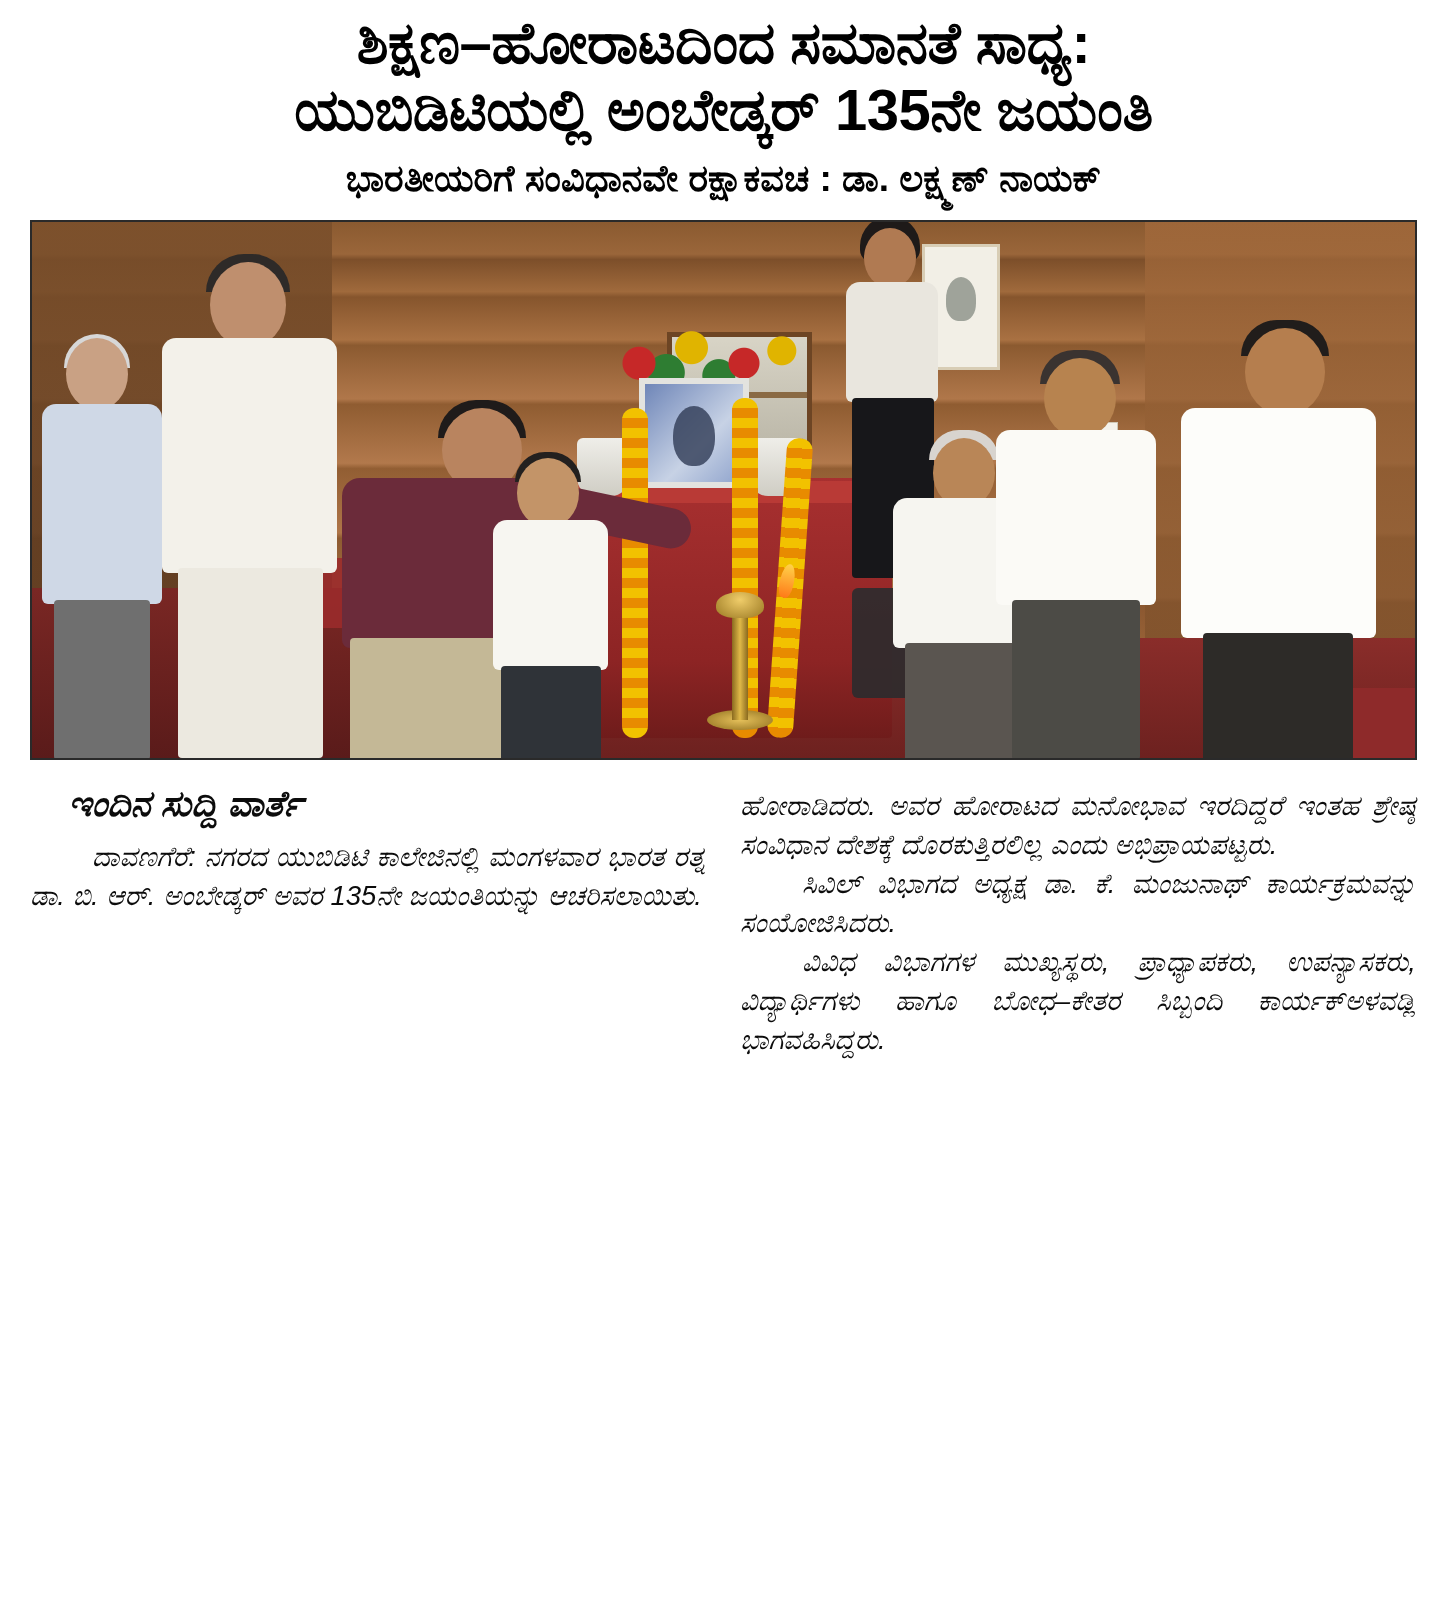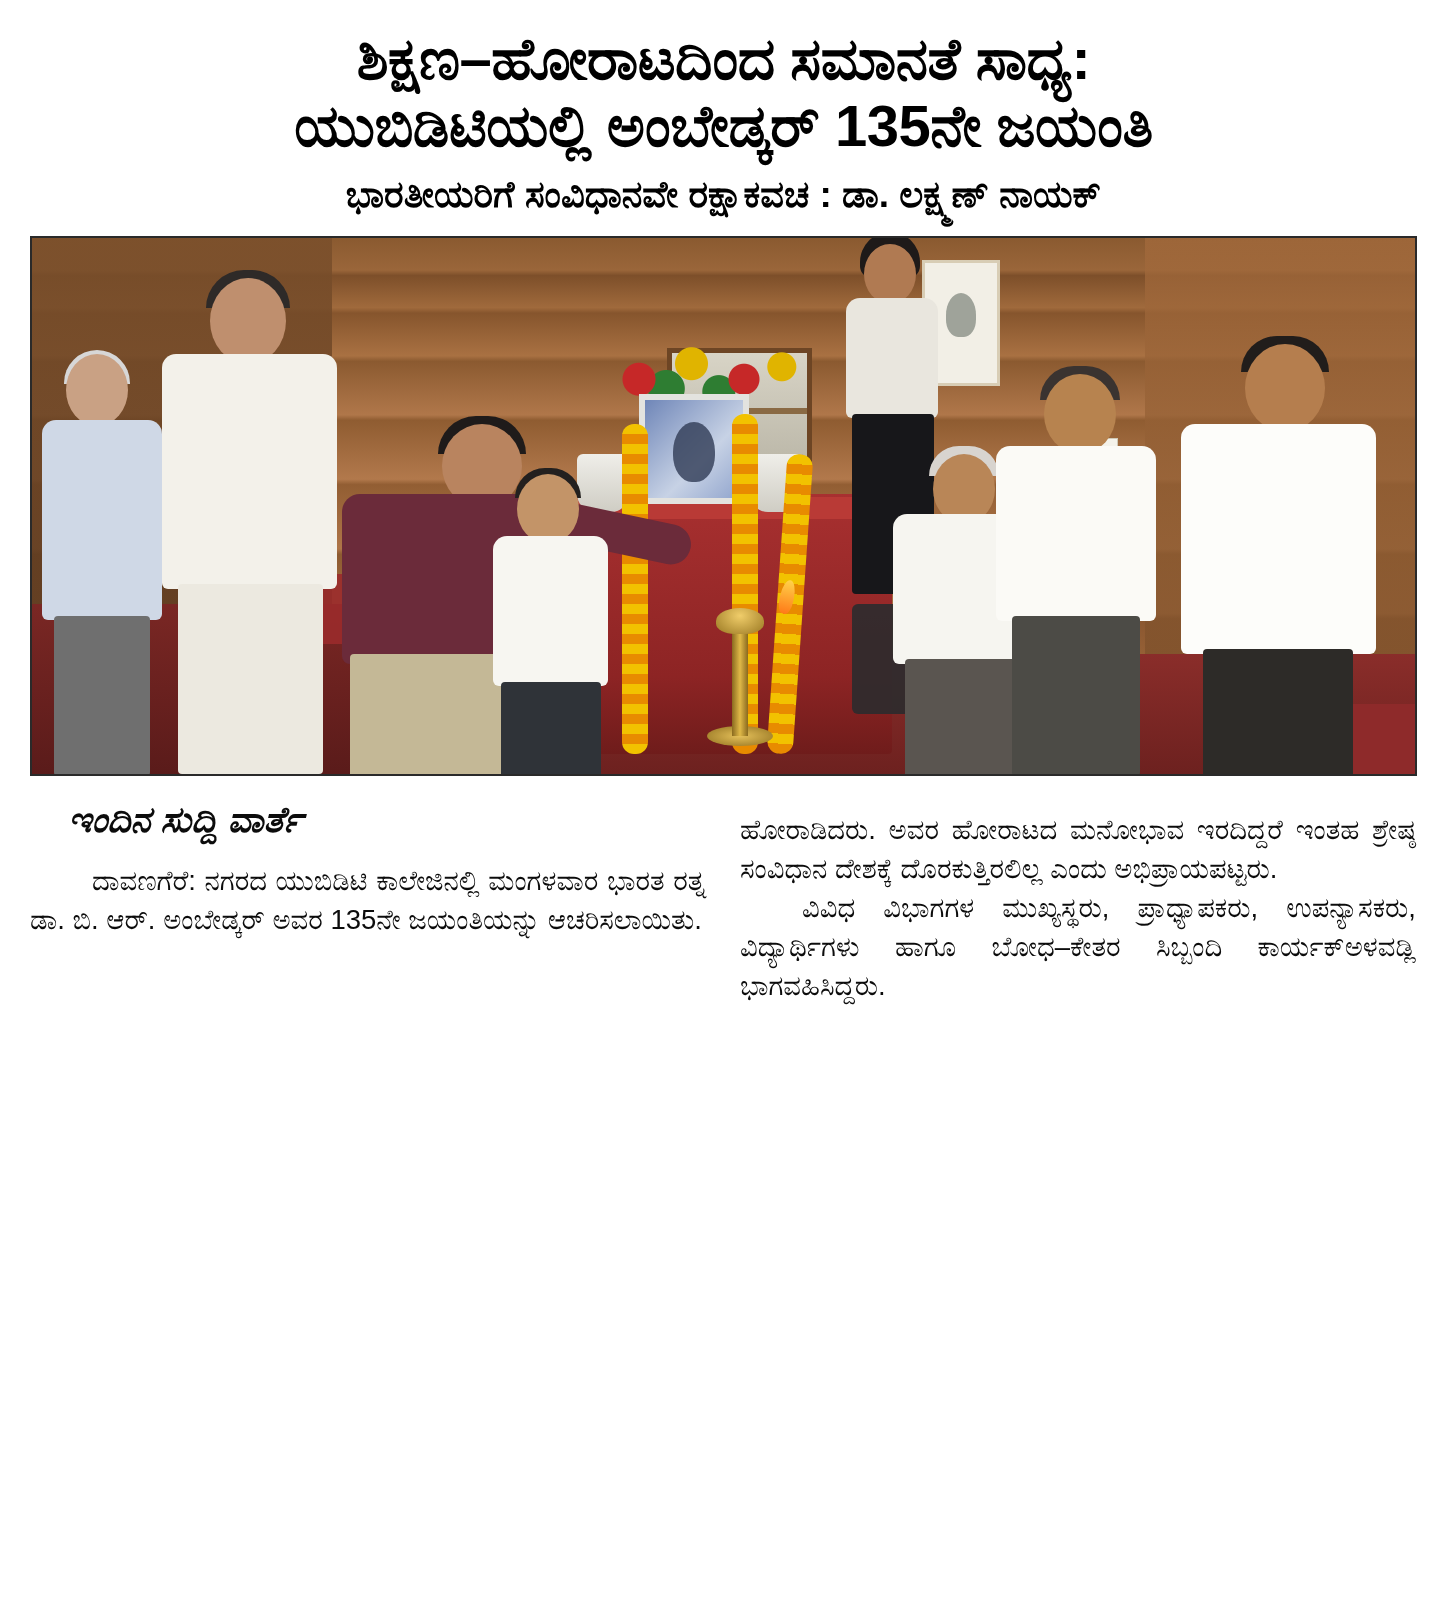--- a/index.html
+++ b/index.html
@@ -12,21 +12,21 @@
     height: 1600px;
     font-family: "Liberation Sans", sans-serif;
     color: #111111;
     overflow: hidden;
   }
   .page {
     position: relative;
     width: 1447px;
     height: 1600px;
     box-sizing: border-box;
-    padding: 16px 30px;
+    padding: 0 30px;
   }
   .headline {
     text-align: center;
     font-weight: bold;
     font-size: 58px;
     line-height: 1.15;
     letter-spacing: -0.5px;
     padding-top: 10px;
     color: #000;
   }
@@ -281,25 +281,26 @@
     color: #0c0c0c;
   }
   .kicker {
     font-weight: bold;
     font-size: 36px;
     font-style: italic;
     margin-left: 38px;
     margin-bottom: 4px;
   }
   p.just {
-    margin: 16px 0 0 0;
+    margin: 8px 0 0 0;
     text-align: justify;
     text-indent: 62px;
     text-align-last: left;
     word-spacing: 0px;
+    font-style: italic;
   }
   p.just + p.just { margin-top: 0; }
   .col.right p.just:first-child { text-indent: 0; }
 </style>
 </head>
 <body>
 
 <div class="page">
 
   <div class="headline">
@@ -391,17 +392,18 @@
     </div>
   </div>
 
   <div class="body-area">
     <div class="col left">
       <div class="kicker">ಇಂದಿನ ಸುದ್ದಿ ವಾರ್ತೆ</div>
       <p class="just">ದಾವಣಗೆರೆ: ನಗರದ ಯುಬಿಡಿಟಿ ಕಾಲೇಜಿನಲ್ಲಿ ಮಂಗಳವಾರ ಭಾರತ ರತ್ನ ಡಾ. ಬಿ. ಆರ್. ಅಂಬೇಡ್ಕರ್ ಅವರ 135ನೇ ಜಯಂತಿಯನ್ನು ಆಚರಿಸಲಾಯಿತು.</p>
     </div>
     <div class="col right">
       <p class="just">ಹೋರಾಡಿದರು. ಅವರ ಹೋರಾಟದ ಮನೋಭಾವ ಇರದಿದ್ದರೆ ಇಂತಹ ಶ್ರೇಷ್ಠ ಸಂವಿಧಾನ ದೇಶಕ್ಕೆ ದೊರಕುತ್ತಿರಲಿಲ್ಲ ಎಂದು ಅಭಿಪ್ರಾಯಪಟ್ಟರು.</p>
+      <p class="just">ಸಿವಿಲ್ ವಿಭಾಗದ ಅಧ್ಯಕ್ಷ ಡಾ. ಕೆ. ಮಂಜುನಾಥ್ ಕಾರ್ಯಕ್ರಮವನ್ನು ಸಂಯೋಜಿಸಿದರು.</p>
       <p class="just">ವಿವಿಧ ವಿಭಾಗಗಳ ಮುಖ್ಯಸ್ಥರು, ಪ್ರಾಧ್ಯಾಪಕರು, ಉಪನ್ಯಾಸಕರು, ವಿದ್ಯಾರ್ಥಿಗಳು ಹಾಗೂ ಬೋಧ–ಕೇತರ ಸಿಬ್ಬಂದಿ ಕಾರ್ಯಕ್ಅಳವಡ್ಲಿ ಭಾಗವಹಿಸಿದ್ದರು.</p>
     </div>
   </div>
 
 </div>
 
 </body></html>

